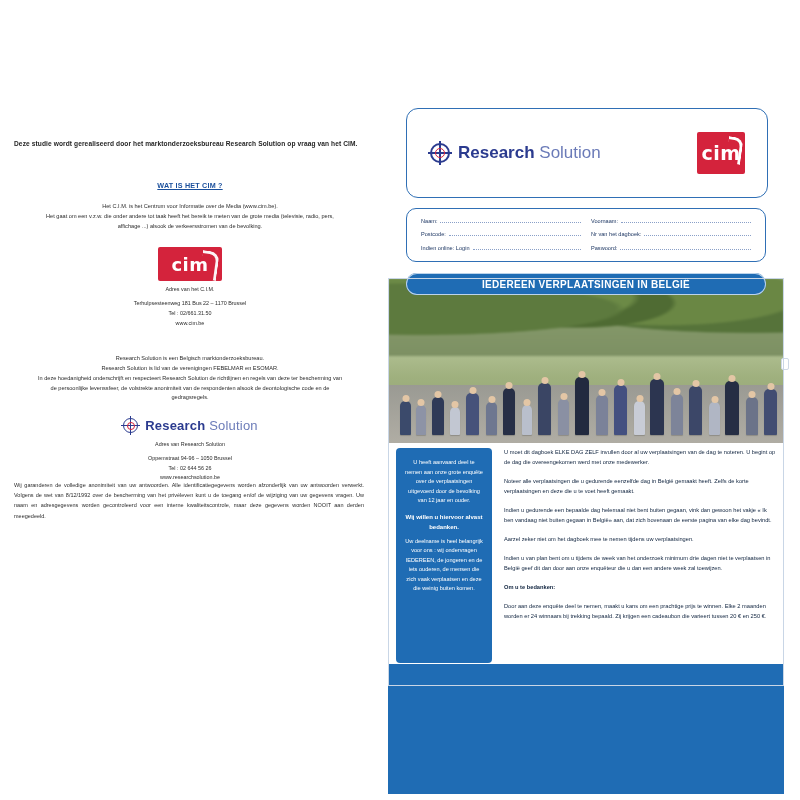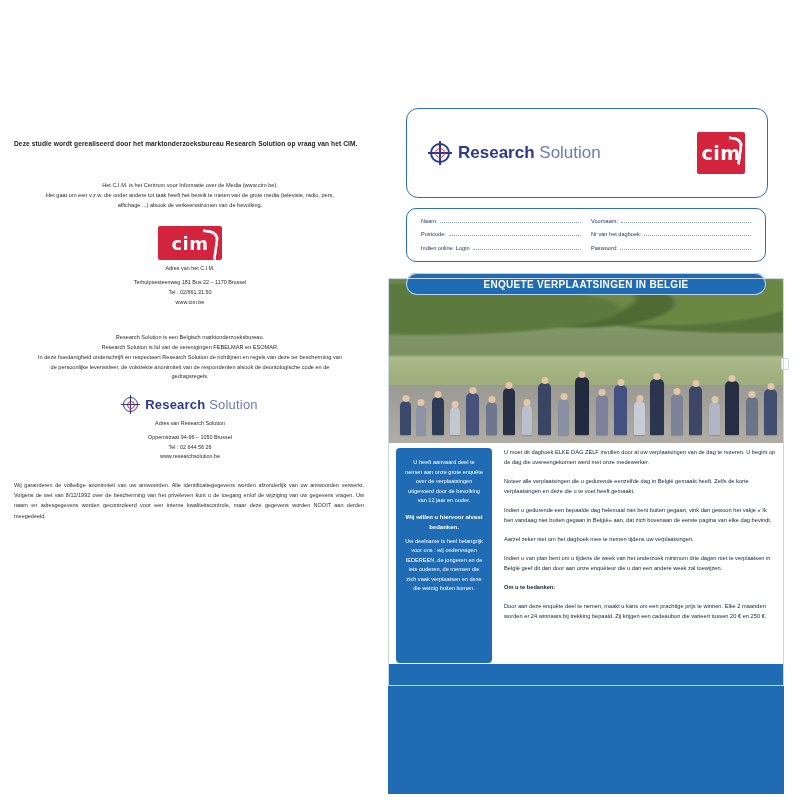--- a/index.html
+++ b/index.html
@@ -191,20 +191,21 @@
 </head>
 <body>
 
 <div class="page">
 
   <div class="left">
 
     <div class="lead">Deze studie wordt gerealiseerd door het marktonderzoeksbureau Research Solution op vraag van het CIM.</div>
 
     <div class="block">
+      <div class="sec-title">WAT IS HET CIM ?</div>
       <div class="body-txt" style="white-space:pre-line">Het C.I.M. is het Centrum voor Informatie over de Media (www.cim.be).
 Het gaat om een v.z.w. die onder andere tot taak heeft het bereik te meten van de grote media (televisie, radio, pers, affichage ...) alsook de verkeersstromen van de bevolking.</div>
 
       <div class="cim-logo">
         <div class="box"></div>
         <div class="txt">cim</div>
         <div class="swoosh"></div>
       </div>
 
       <div class="addr">Adres van het C.I.M.</div>
@@ -319,21 +320,21 @@
         <div class="p" style="left:262px;width:14px;height:56px;background:#2c3550;"></div>
         <div class="p" style="left:283px;width:12px;height:41px;background:#7d8499;"></div>
         <div class="p" style="left:301px;width:13px;height:49px;background:#3c4768;"></div>
         <div class="p" style="left:321px;width:11px;height:33px;background:#b0b6c4;"></div>
         <div class="p" style="left:337px;width:14px;height:54px;background:#262e44;"></div>
         <div class="p" style="left:358px;width:12px;height:38px;background:#6b7album;background:#6b7389;"></div>
         <div class="p" style="left:376px;width:13px;height:46px;background:#424d72;"></div>
       </div>
     </div>
 
-    <div class="banner">ENQUETE VERPLAATSINGEN IN BELGIË</div>
+    <div class="banner">IEDEREEN VERPLAATSINGEN IN BELGIË</div>
 
     <div class="blue-strip"></div>
 
     <div class="infobox">
       <div>U heeft aanvaard deel te nemen aan onze grote enquête over de verplaatsingen uitgevoerd door de bevolking van 12 jaar en ouder.</div>
       <b class="thanks">Wij willen u hiervoor alvast bedanken.</b>
       <div>Uw deelname is heel belangrijk voor ons : wij ondervragen IEDEREEN, de jongeren en de iets ouderen, de mensen die zich vaak verplaatsen en deze die weinig buiten komen.</div>
     </div>
 
     <div class="rtext">

